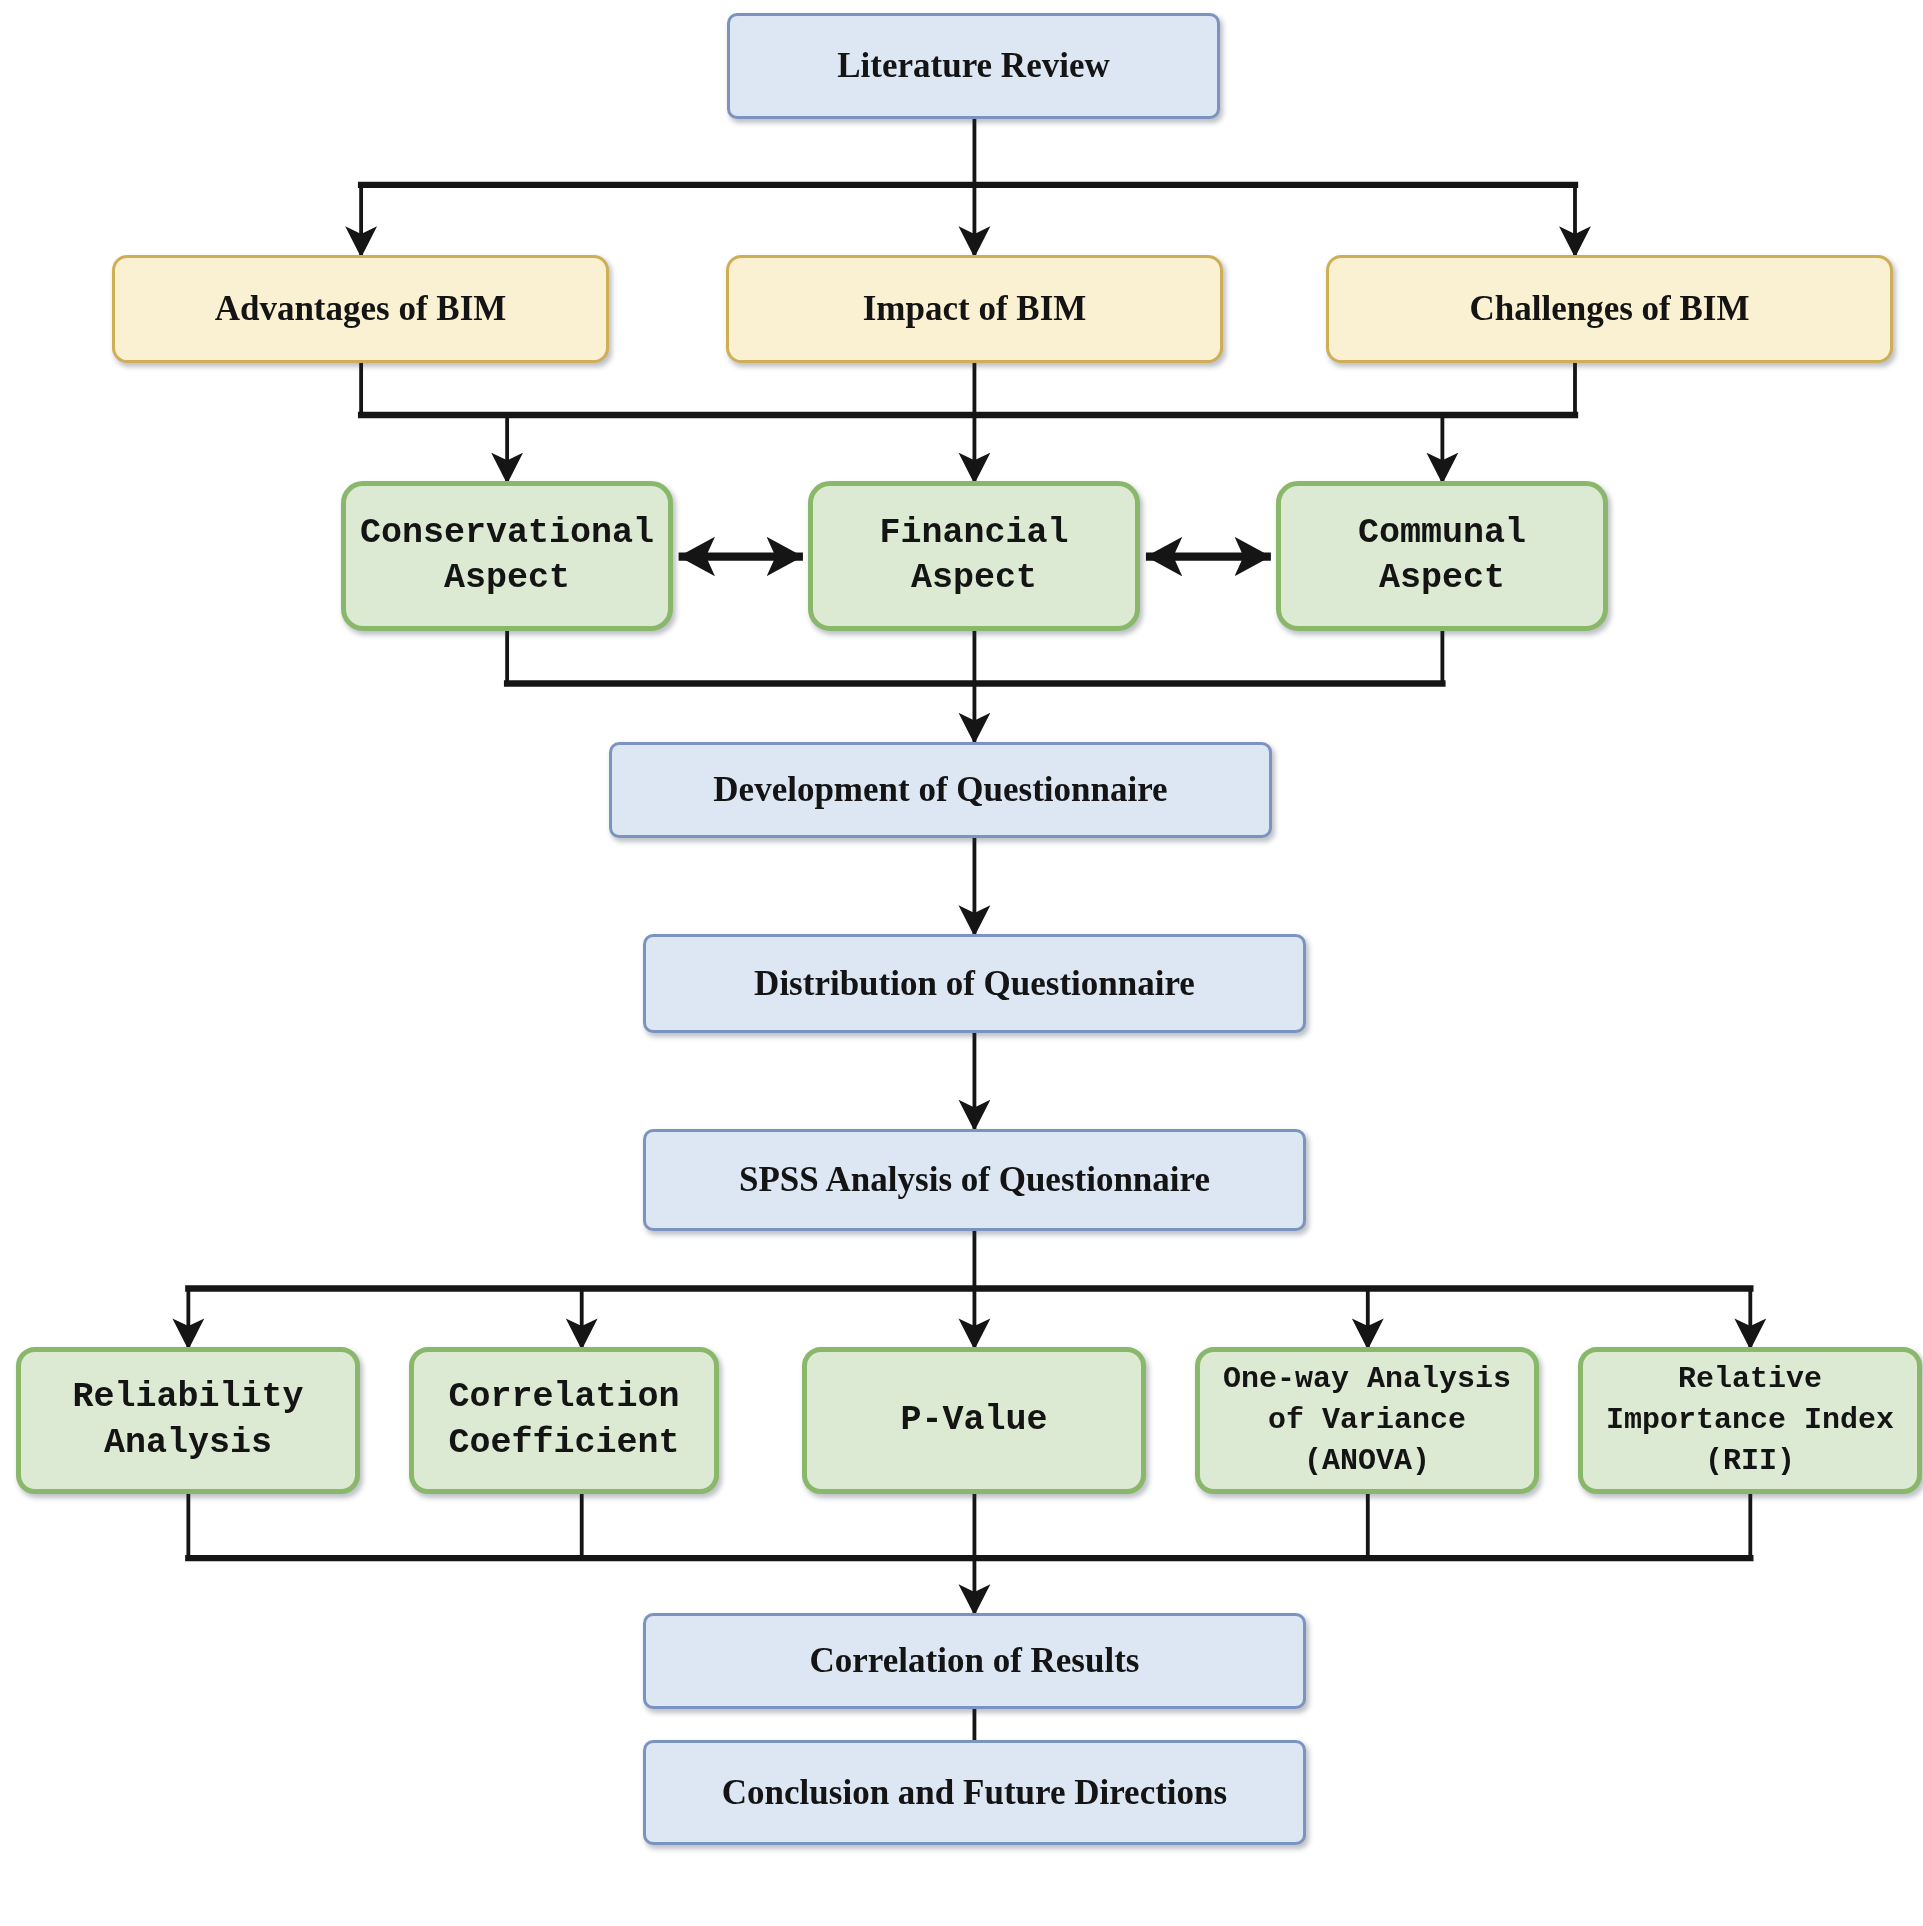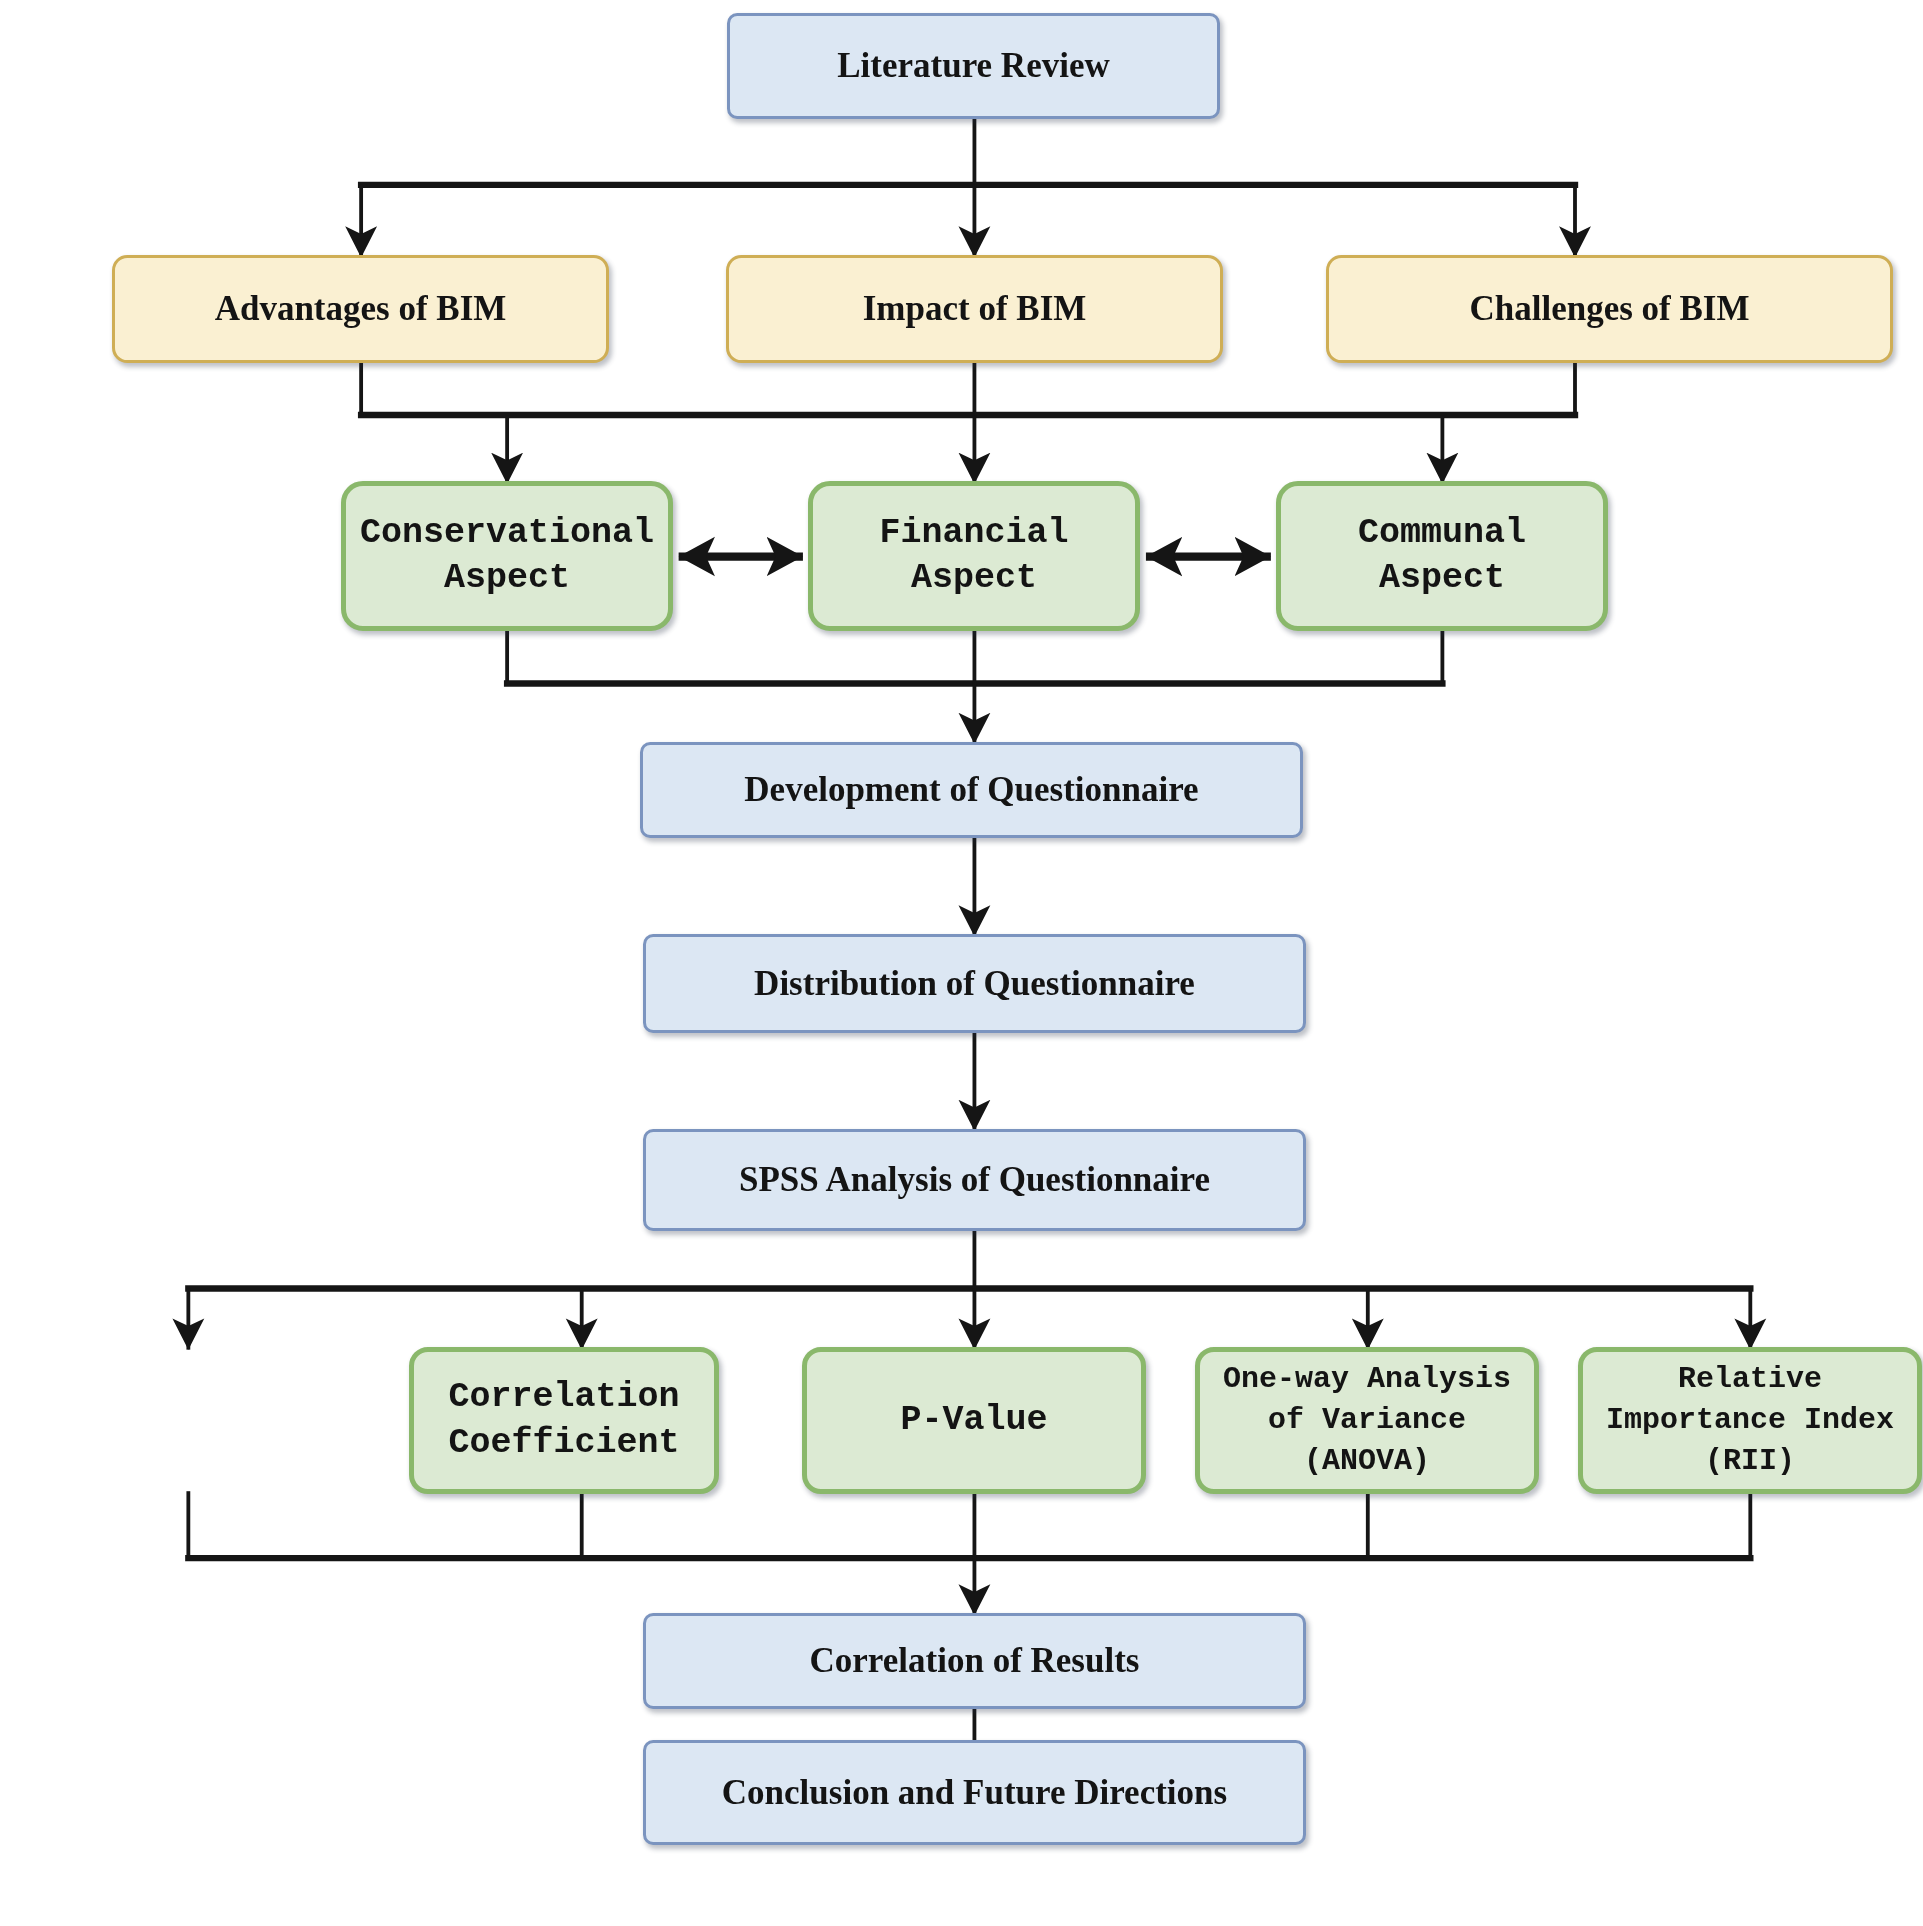--- a/index.html
+++ b/index.html
@@ -95,24 +95,26 @@
   <div class="box yellow" style="left:726px;top:255px;width:497px;height:108px;">Impact of BIM</div>
   <div class="box yellow" style="left:1326px;top:255px;width:567px;height:108px;">Challenges of  BIM</div>
 
   <div class="box green" style="left:341px;top:481px;width:332px;height:150px;">Conservational
 Aspect</div>
   <div class="box green" style="left:808px;top:481px;width:332px;height:150px;">Financial
 Aspect</div>
   <div class="box green" style="left:1276px;top:481px;width:332px;height:150px;">Communal
 Aspect</div>
 
-  <div class="box blue" style="left:640px;top:742px;width:663px;height:96px;">Development of Questionnaire</div>
+  <div class="box blue" style="left:609px;top:742px;width:663px;height:96px;">Development of Questionnaire</div>
   <div class="box blue" style="left:643px;top:934px;width:663px;height:99px;">Distribution of Questionnaire</div>
   <div class="box blue" style="left:643px;top:1129px;width:663px;height:102px;">SPSS Analysis of Questionnaire</div>
 
+  <div class="box green row5" style="left:16px;top:1347px;width:344px;height:147px;">Reliability
+Analysis</div>
   <div class="box green row5" style="left:409px;top:1347px;width:310px;height:147px;">Correlation
 Coefficient</div>
   <div class="box green row5" style="left:802px;top:1347px;width:344px;height:147px;">P-Value</div>
   <div class="box green row5 small" style="left:1195px;top:1347px;width:344px;height:147px;">One-way Analysis
 of Variance
 (ANOVA)</div>
   <div class="box green row5 small" style="left:1578px;top:1347px;width:344px;height:147px;">Relative
 Importance Index
 (RII)</div>
 

